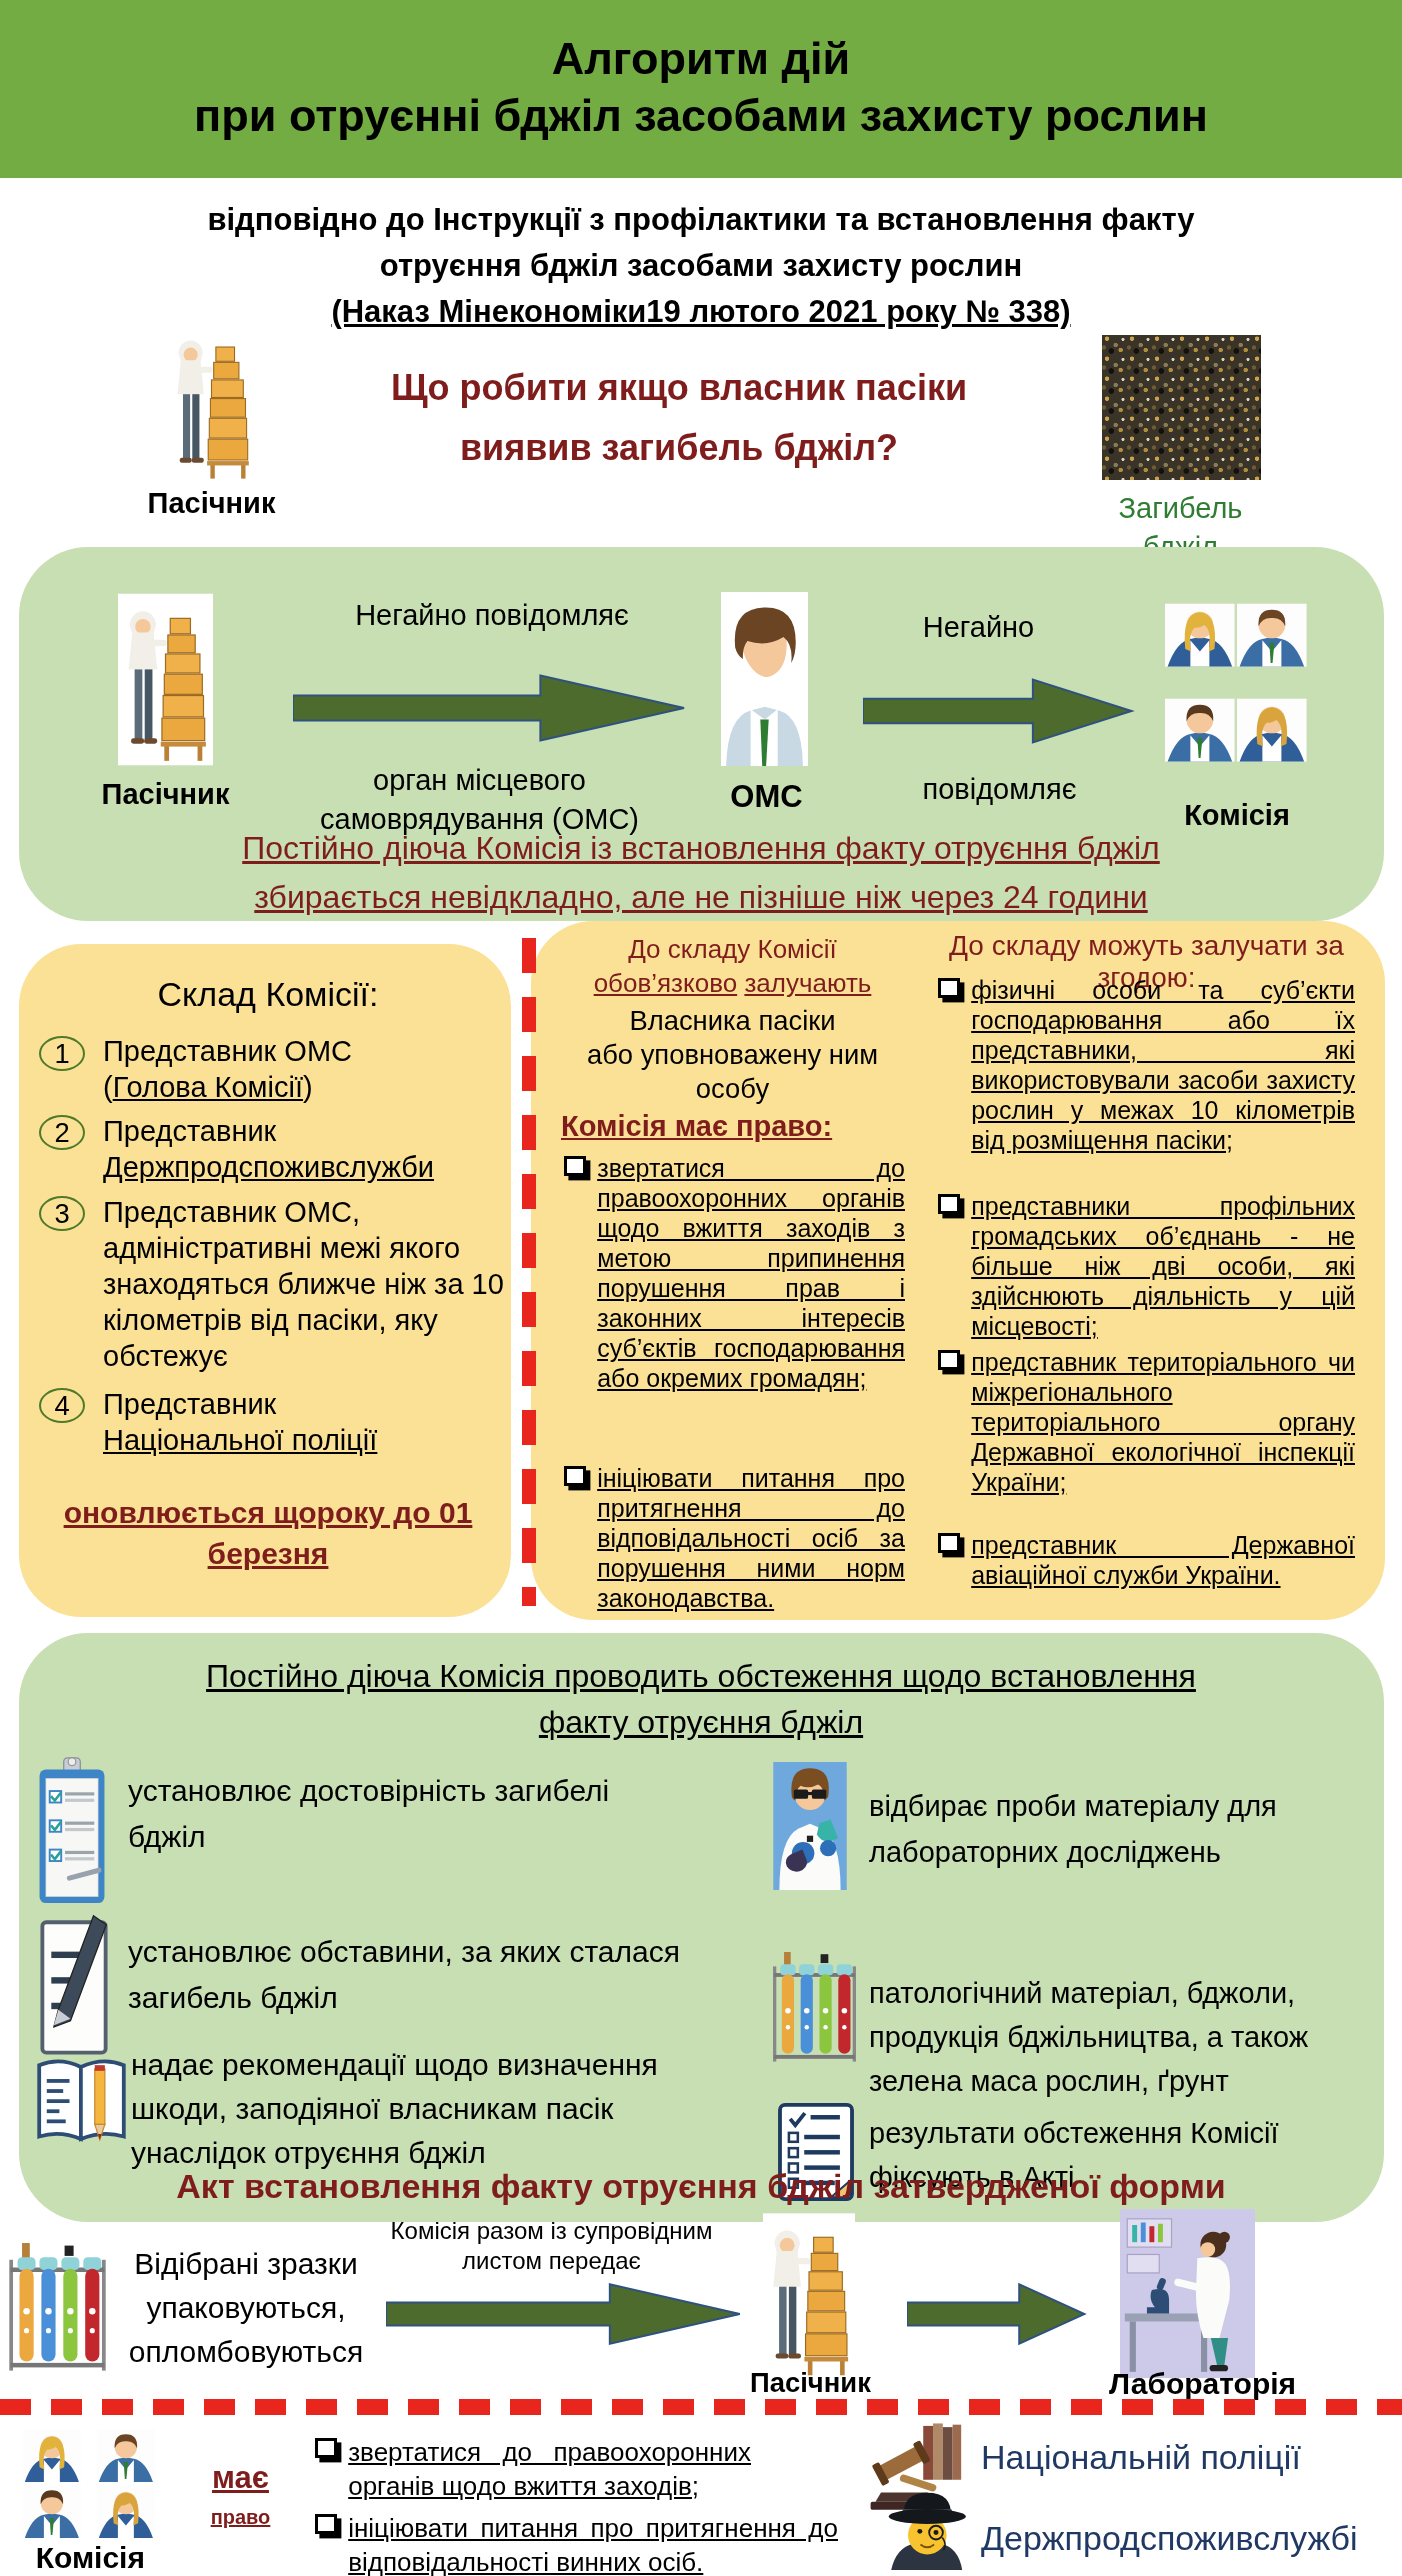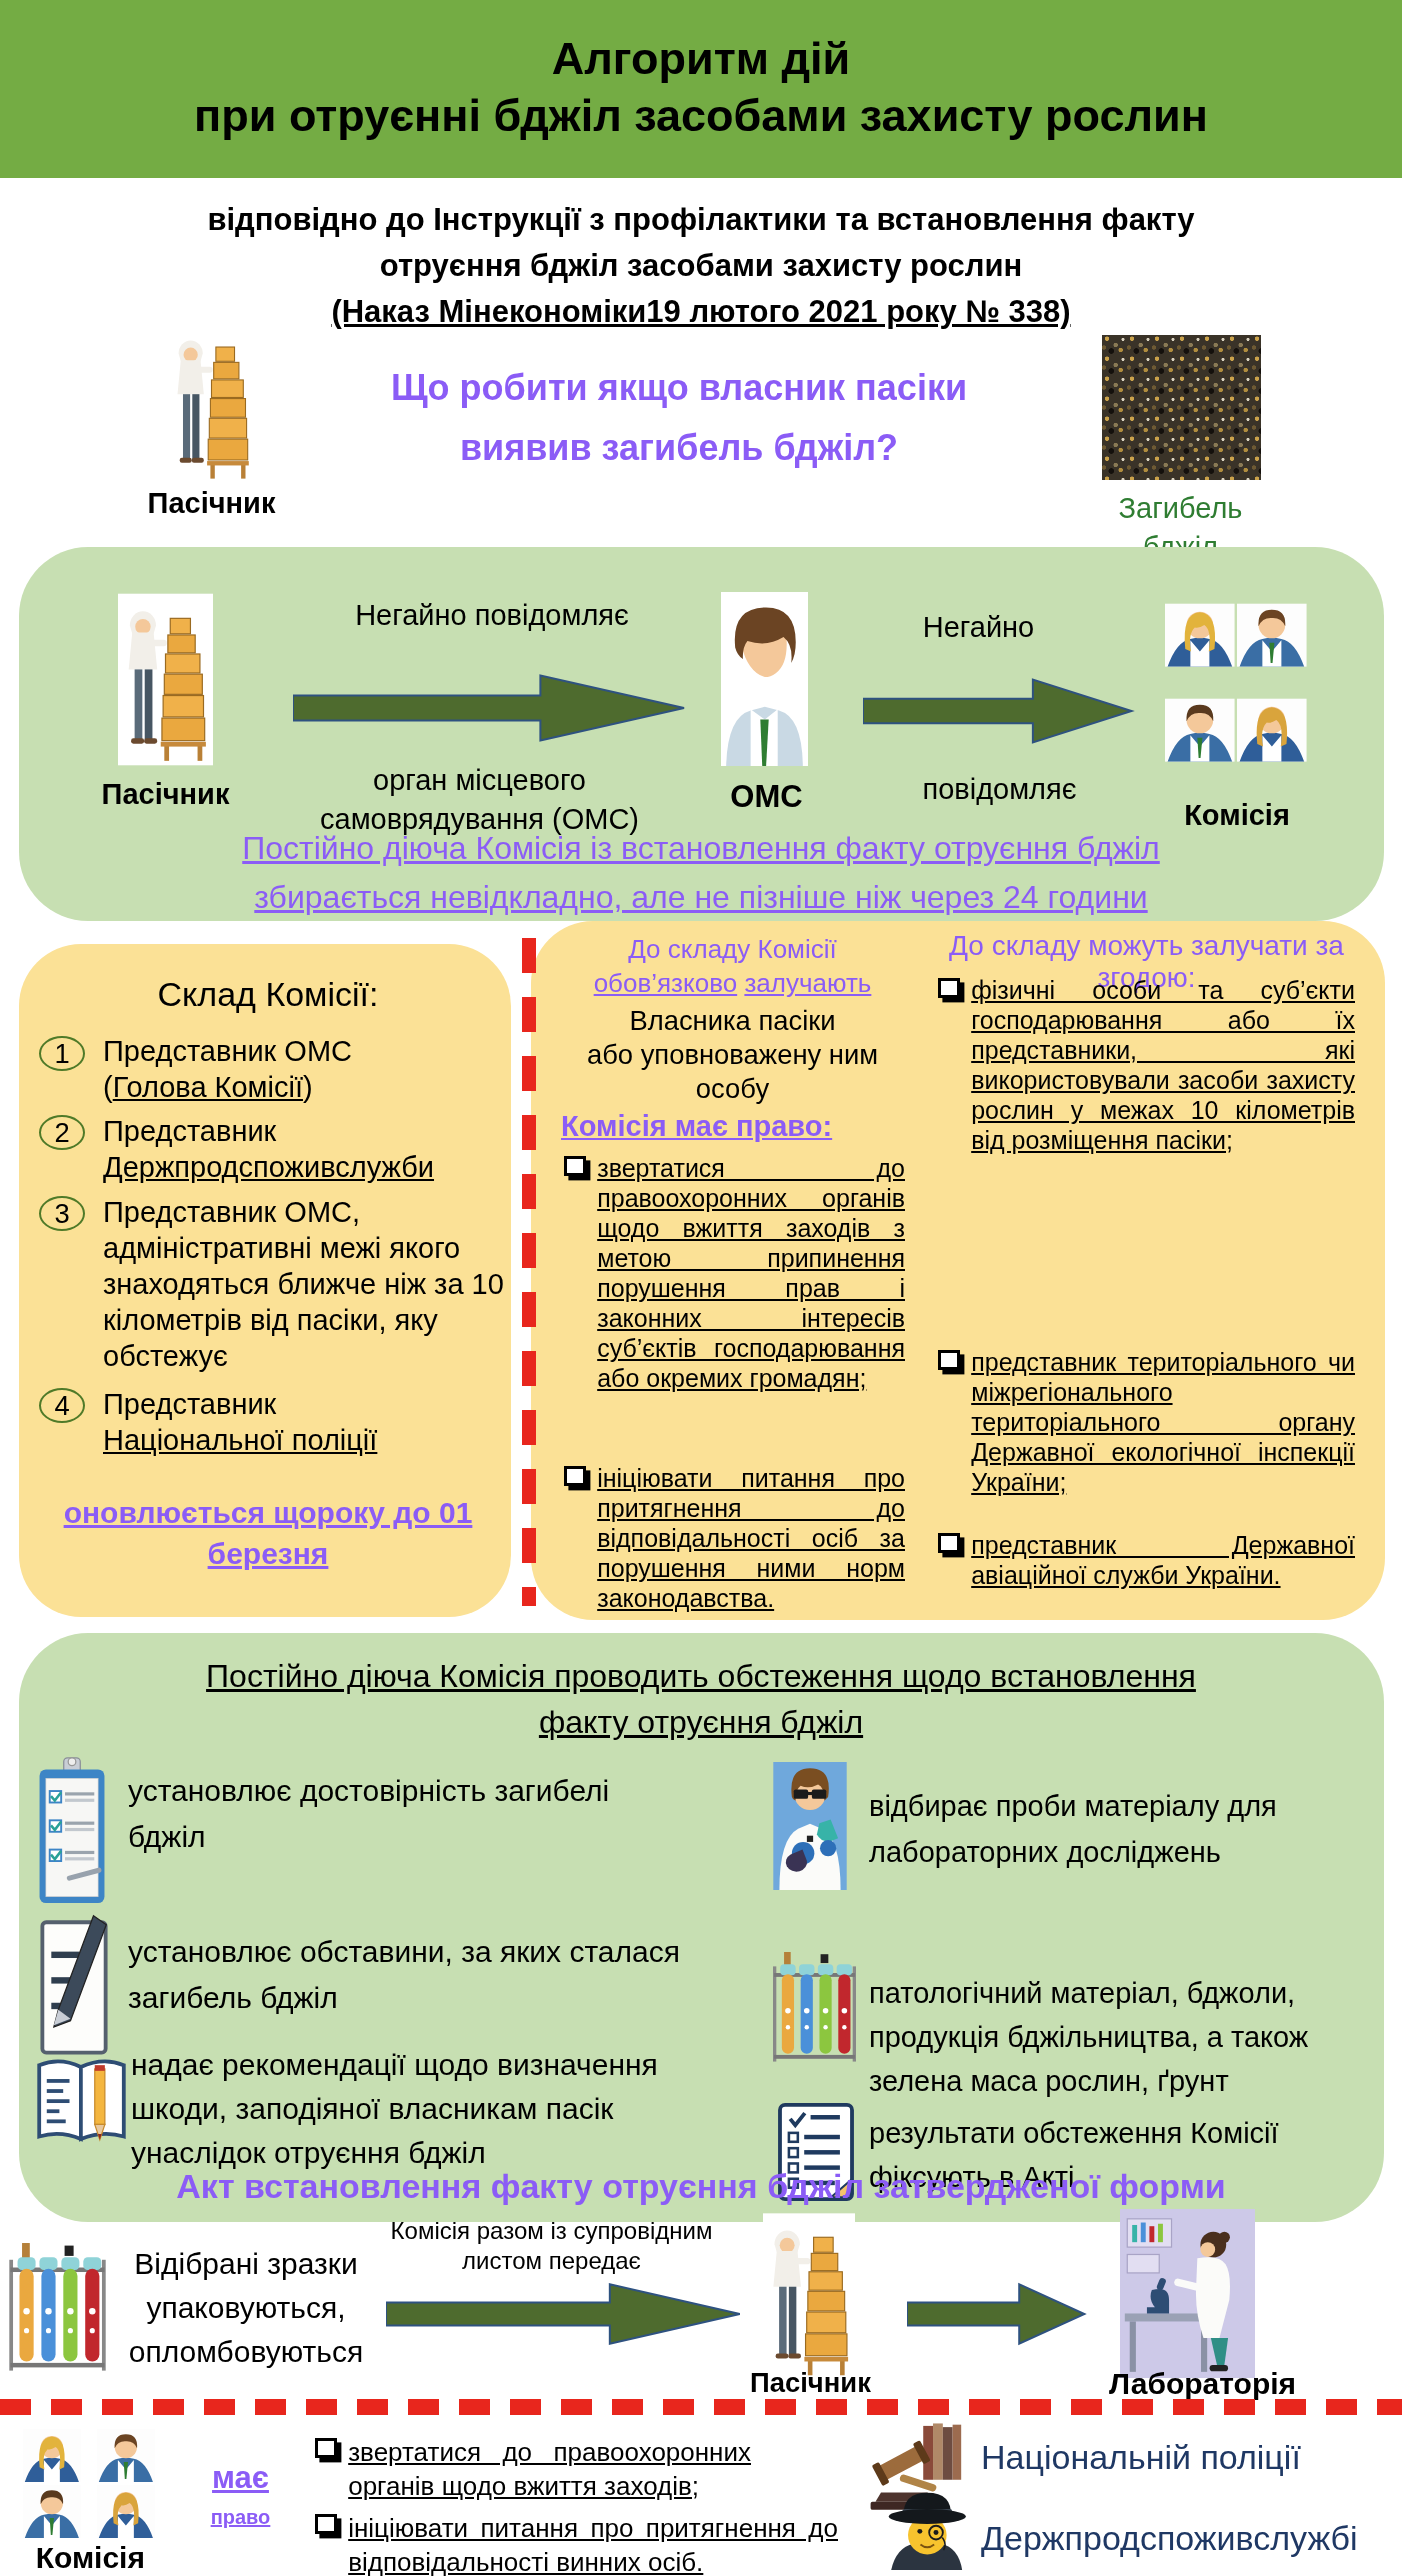--- a/index.html
+++ b/index.html
@@ -1,21 +1,21 @@
 <!DOCTYPE html>
 <html style="font-size:10px"><head>
 <meta charset="utf-8">
 <style>
   html,body{margin:0;padding:0;background:#fff;}
   body{font-family:"Liberation Sans",sans-serif;color:#000;}
   #page{position:relative;width:1402px;height:2576px;background:#fff;overflow:hidden;}
   .abs{position:absolute;}
   .ctr{text-align:center;}
   .b{font-weight:bold;}
-  .red{color:#8b5cf6;}
+  .red{color:#7f1d1d;}
   .navy{color:#1f3864;}
   .green-txt{color:#2f7d32;}
   .u{text-decoration:underline;}
   .panel-green{background:#c7dfb2;border-radius:69px;}
   .panel-yellow{background:#fbe196;}
   .arrow-svg{display:block;width:100%;height:100%;}
   .icon-svg{display:block;width:100%;height:100%;}
   .bullet{display:flex;gap:11.2px;align-items:flex-start;}
   .bullet p{margin:0;text-align:justify;text-decoration:underline;}
   .cb{flex:0 0 auto;width:18.7px;height:16px;border:3.1px solid #000;background:#fff;box-shadow:4.4px 4.4px 0 0 #000;display:inline-block;margin-top:4.4px;}
@@ -402,20 +402,24 @@
     <span class="cb small"></span>
     <p style="font-size:25px;line-height:30px;">ініціювати питання про притягнення до відповідальності осіб за порушення ними норм законодавства.</p>
   </div>
 
   <div class="abs ctr red" style="left:922px;top:930px;width:449px;font-size:28px;">До складу можуть залучати за згодою:</div>
 
   <div class="abs bullet" style="left:938px;top:975px;width:417px;">
     <span class="cb small"></span>
     <p style="font-size:25px;line-height:30px;">фізичні особи та суб’єкти господарювання або їх представники, які використовували засоби захисту рослин у межах 10 кілометрів від розміщення пасіки;</p>
   </div>
+  <div class="abs bullet" style="left:938px;top:1191px;width:417px;">
+    <span class="cb small"></span>
+    <p style="font-size:25px;line-height:30px;">представники профільних громадських об’єднань - не більше ніж дві особи, які здійснюють діяльність у цій місцевості;</p>
+  </div>
   <div class="abs bullet" style="left:938px;top:1347px;width:417px;">
     <span class="cb small"></span>
     <p style="font-size:25px;line-height:30px;">представник територіального чи міжрегіонального територіального органу Державної екологічної інспекції України;</p>
   </div>
   <div class="abs bullet" style="left:938px;top:1530px;width:417px;">
     <span class="cb small"></span>
     <p style="font-size:25px;line-height:30px;">представник Державної авіаційної служби України.</p>
   </div>
 
   <div class="abs panel-green" style="left:18.7px;top:1633px;width:1365px;height:589px;"></div>

